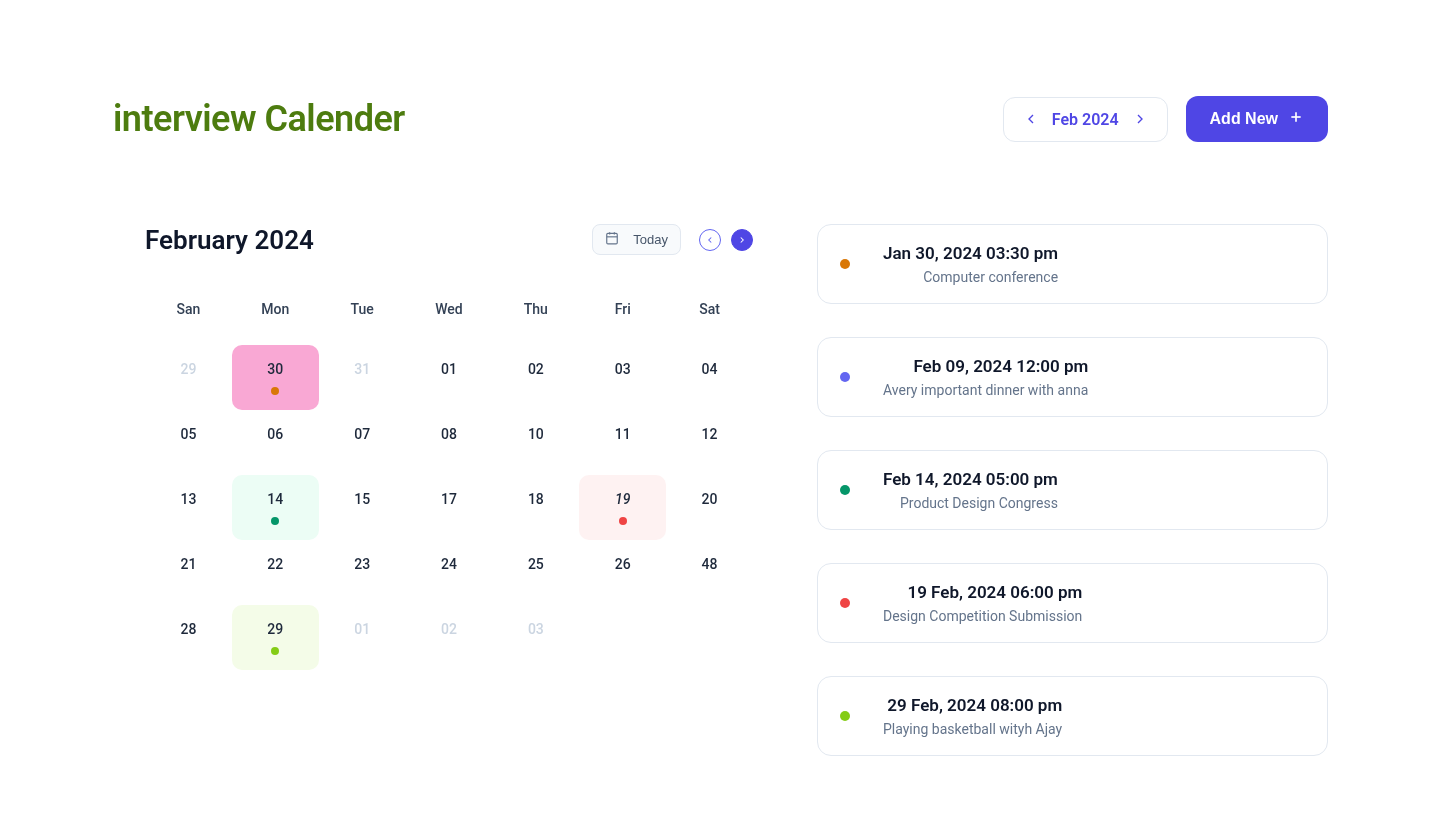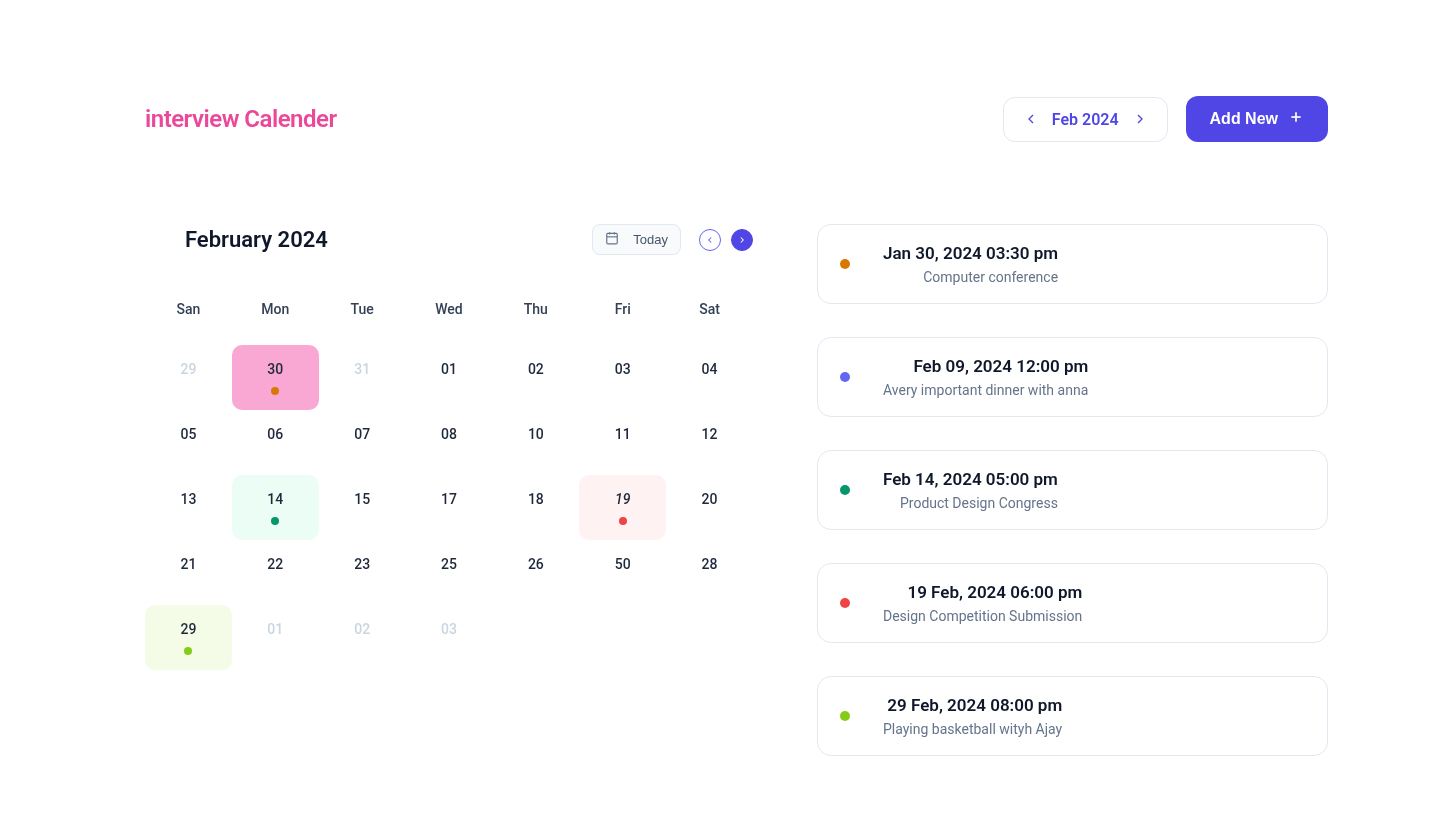--- a/index.html
+++ b/index.html
@@ -15,25 +15,24 @@
       height: 814px;
       padding: 96px 113px 0 113px;
     }
     .header {
       display: flex;
       justify-content: space-between;
       align-items: center;
       margin-bottom: 82px;
     }
     .page-title {
-      font-size: 24px;
+      font-size: 36px;
       font-weight: 600;
       letter-spacing: -0.5px;
-      color: #ec4899;
-      margin-left: 32px;
+      color: #4d7c0f;
     }
     .header-actions {
       display: flex;
       gap: 18px;
       align-items: center;
     }
     .month-selector {
       display: flex;
       align-items: center;
       gap: 12px;
@@ -93,24 +92,23 @@
       flex: 0 0 640px;
       padding-left: 32px;
     }
     .calendar-head {
       display: flex;
       justify-content: space-between;
       align-items: center;
       margin-bottom: 46px;
     }
     .calendar-month-title {
-      font-size: 22px;
+      font-size: 26px;
       font-weight: 600;
       color: #0f172a;
-      margin-left: 40px;
     }
     .calendar-head-actions {
       display: flex;
       align-items: center;
       gap: 18px;
     }
     .today-btn {
       display: flex;
       align-items: center;
       gap: 14px;
@@ -396,27 +394,30 @@
         <div class="day-cell">
           <span class="day-num">21</span>
         </div>
         <div class="day-cell">
           <span class="day-num">22</span>
         </div>
         <div class="day-cell">
           <span class="day-num">23</span>
         </div>
         <div class="day-cell">
+          <span class="day-num">24</span>
+        </div>
+        <div class="day-cell">
           <span class="day-num">25</span>
         </div>
         <div class="day-cell">
           <span class="day-num">26</span>
         </div>
         <div class="day-cell">
-          <span class="day-num">50</span>
+          <span class="day-num">48</span>
         </div>
         <div class="day-cell">
           <span class="day-num">28</span>
         </div>
         <div class="day-cell bg-lime">
           <span class="day-num">29</span>
           <span class="dot dot-lime"></span>
         </div>
         <div class="day-cell other-month">
           <span class="day-num">01</span>

